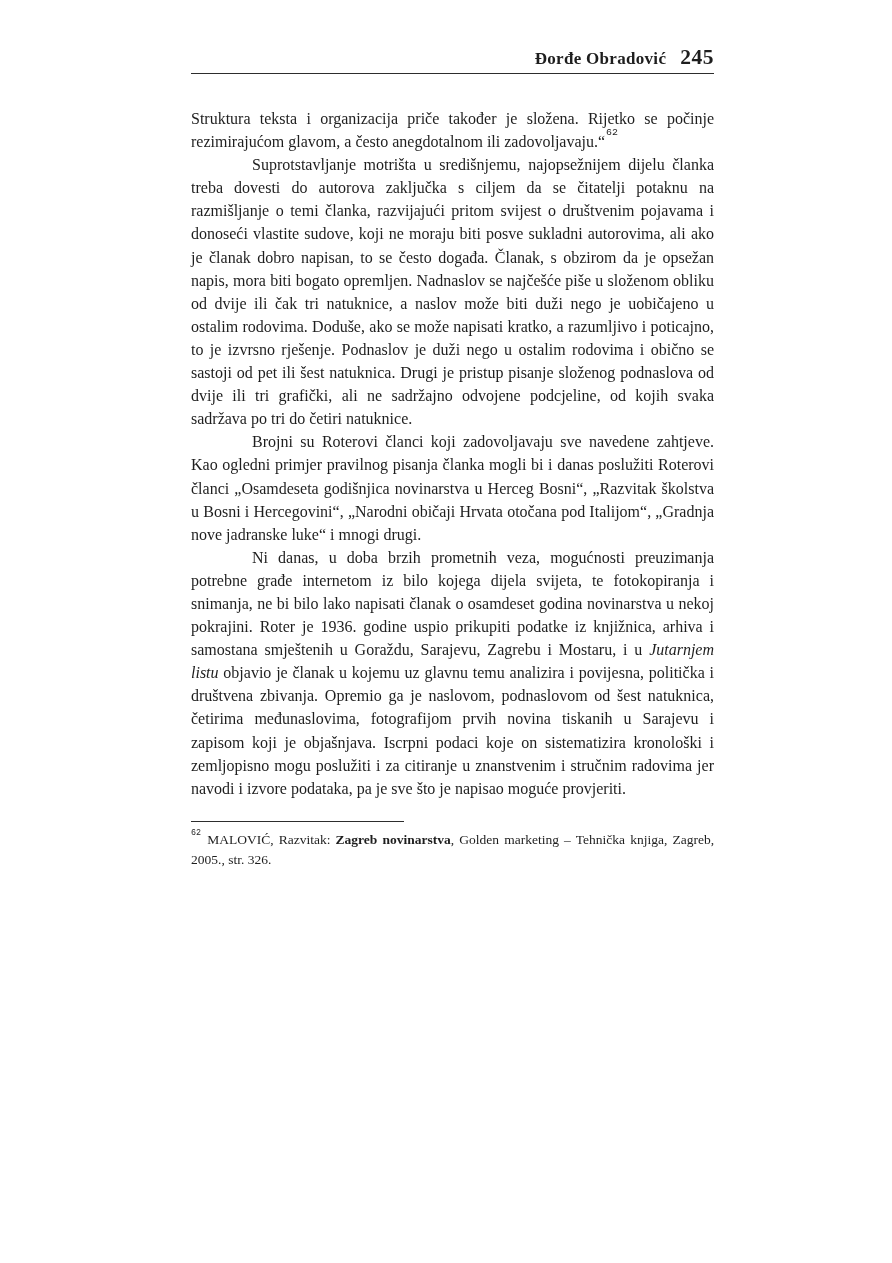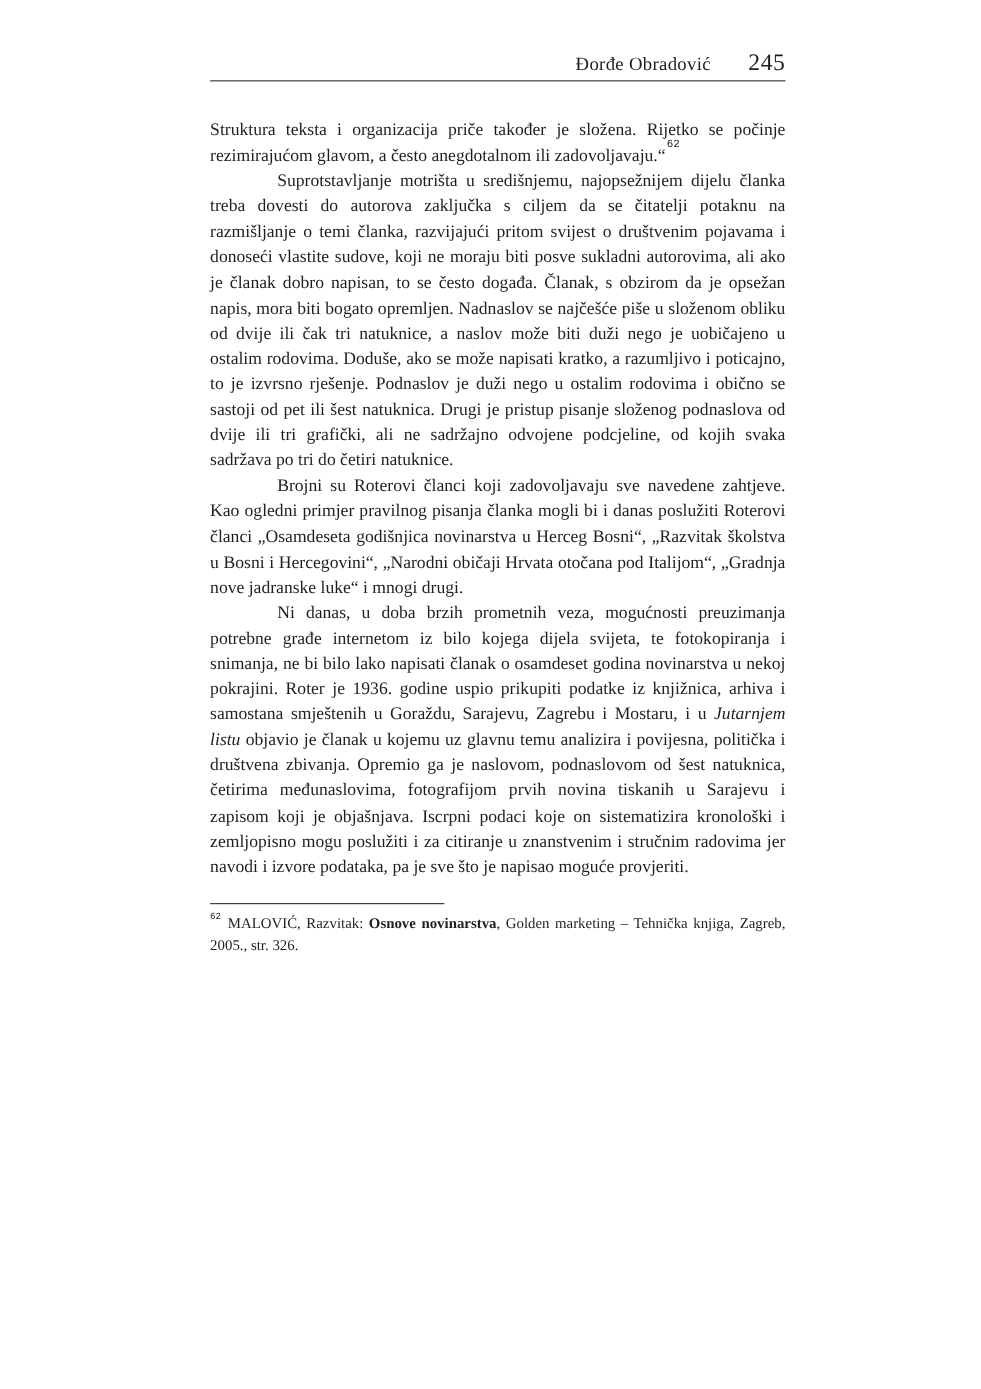--- a/index.html
+++ b/index.html
@@ -21,21 +21,22 @@
     height: 1263px;
     padding: 45px 178px 0 191px;
     background: #ffffff;
     overflow: hidden;
   }
   
   .header-row {
     display: flex;
     justify-content: flex-end;
     align-items: baseline;
-    gap: 34px;
+    gap: 14px;
+    font-weight: bold;
   }
   .author {
     font-size: 17px;
     letter-spacing: 0.3px;
     white-space: nowrap;
   }
   .page-number {
     font-size: 21.5px;
     letter-spacing: 0.5px;
     white-space: nowrap;
@@ -116,16 +117,16 @@
     <p class="para"><span>Suprotstavljanje motrišta u središnjemu, najopsežnijem dijelu članka treba dovesti do autorova zaključka s ciljem da se čitatelji potaknu na razmišljanje o temi članka, razvijajući pritom svijest o društvenim pojavama i donoseći vlastite sudove, koji ne moraju biti posve sukladni autorovima, ali ako je članak dobro napisan, to se često događa. Članak, s obzirom da je opsežan napis, mora biti bogato opremljen. Nadnaslov se najčešće piše u složenom obliku od dvije ili čak tri natuknice, a naslov može biti duži nego je uobičajeno u ostalim rodovima. Doduše, ako se može napisati kratko, a razumljivo i poticajno, to je izvrsno rješenje. Podnaslov je duži nego u ostalim rodovima i obično se sastoji od pet ili šest natuknica. Drugi je pristup pisanje složenog podnaslova od dvije ili tri grafički, ali ne sadržajno odvojene podcjeline, od kojih svaka sadržava po tri do četiri natuknice.</span></p>
 
     <p class="para"><span>Brojni su Roterovi članci koji zadovoljavaju sve navedene zahtjeve. Kao ogledni primjer pravilnog pisanja članka mogli bi i danas poslužiti Roterovi članci „Osamdeseta godišnjica novinarstva u Herceg Bosni“, „Razvitak školstva u Bosni i Hercegovini“, „Narodni običaji Hrvata otočana pod Italijom“, „Gradnja nove jadranske luke“ i mnogi drugi.</span></p>
 
     <p class="para"><span>Ni danas, u doba brzih prometnih veza, mogućnosti preuzimanja potrebne građe internetom iz bilo kojega dijela svijeta, te fotokopiranja i snimanja, ne bi bilo lako napisati članak o osamdeset godina novinarstva u nekoj pokrajini. Roter je 1936. godine uspio prikupiti podatke iz knjižnica, arhiva i samostana smještenih u Goraždu, Sarajevu, Zagrebu i Mostaru, i u </span><i class="journal-italic">Jutarnjem listu</i><span> objavio je članak u kojemu uz glavnu temu analizira i povijesna, politička i društvena zbivanja. Opremio ga je naslovom, podnaslovom od šest natuknica, četirima međunaslovima, fotografijom prvih novina tiskanih u Sarajevu i zapisom koji je objašnjava. Iscrpni podaci koje on sistematizira kronološki i zemljopisno mogu poslužiti i za citiranje u znanstvenim i stručnim radovima jer navodi i izvore podataka, pa je sve što je napisao moguće provjeriti.</span></p>
 
   </main>
 
   <footer class="footnote-area">
     <div class="footnote-rule"></div>
-    <p class="footnote"><sup class="note-ref">62</sup><span> MALOVIĆ, Razvitak: </span><b>Osnove novinarstva</b><span>, Golden marketing – Tehnička knjiga, Zagreb, 2005., str. 326.</span></p>
+    <p class="footnote"><sup class="note-ref">62</sup><span> MALOVIĆ, Razvitak: </span><b>Zagreb novinarstva</b><span>, Golden marketing – Tehnička knjiga, Zagreb, 2005., str. 326.</span></p>
   </footer>
 
 </div>
 
 </body></html>

